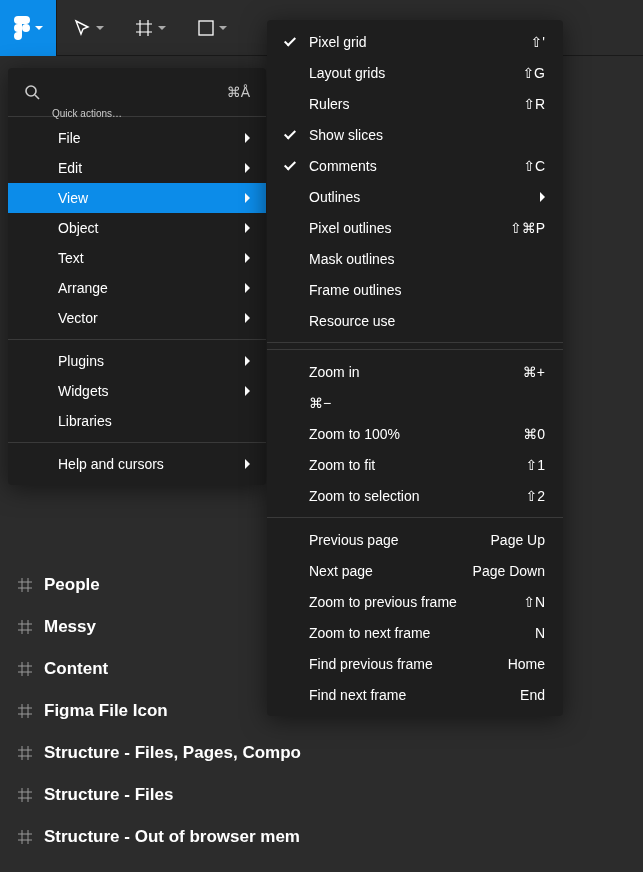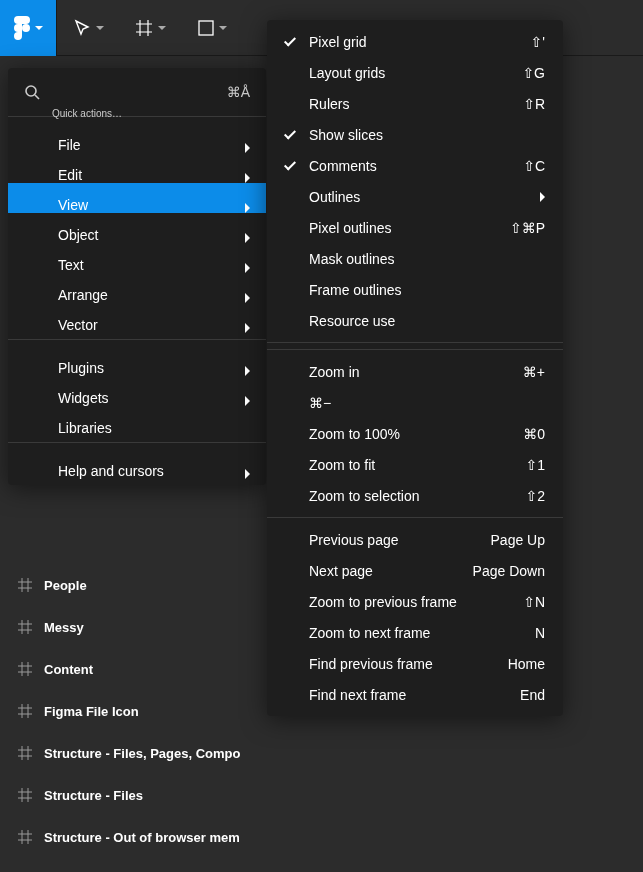--- a/index.html
+++ b/index.html
@@ -38,40 +38,40 @@
   }
   .chev-white { border-top-color: #fff; }
   .svg-ic { stroke: #fff; fill: none; stroke-width: 1.4; }
   
   .layers {
     position:absolute; left:18px; top:564px;
     display:flex; flex-direction:column; gap:0;
   }
   .layer-row {
     display:flex; align-items:center; height:42px;
-    color:#fff; font-weight:600; font-size:13px;
+    color:#fff; font-weight:600; font-size:17px;
   }
   .frame-ic { margin-right:12px; color:#bbb; }
   
   .menu {
     position:absolute; left:8px; top:68px;
     width:258px; background:#1e1e1e; border-radius:4px;
     box-shadow: 0 4px 24px rgba(0,0,0,0.5);
     padding: 6px 0;
   }
   .menu-section-sep { height:1px; background:#3a3a3a; margin:6px 0; }
   .qa {
     display:flex; align-items:center; height:36px; padding:0 16px;
     color:#ccc;
   }
   .qa-icon { margin-right:12px; }
   .qa-text { flex:1; font-size:10px;margin-top:43px; }
   .qa-shortcut { color:#ccc; font-size:14px; }
   .m-item {
-    display:flex; align-items:flex-end; height:30px;
+    display:flex; align-items:center; height:30px;
     padding:0 16px 0 50px;
     font-size:14px; color:#fff;
     position:relative;
   }
   .m-item .lbl { flex:1; }
   .m-item .arrow {
     width:0;height:0;border-top:5px solid transparent;border-bottom:5px solid transparent;border-left:5px solid #fff;
   }
   .m-item.highlight { background:#0c8ce9; }
   

